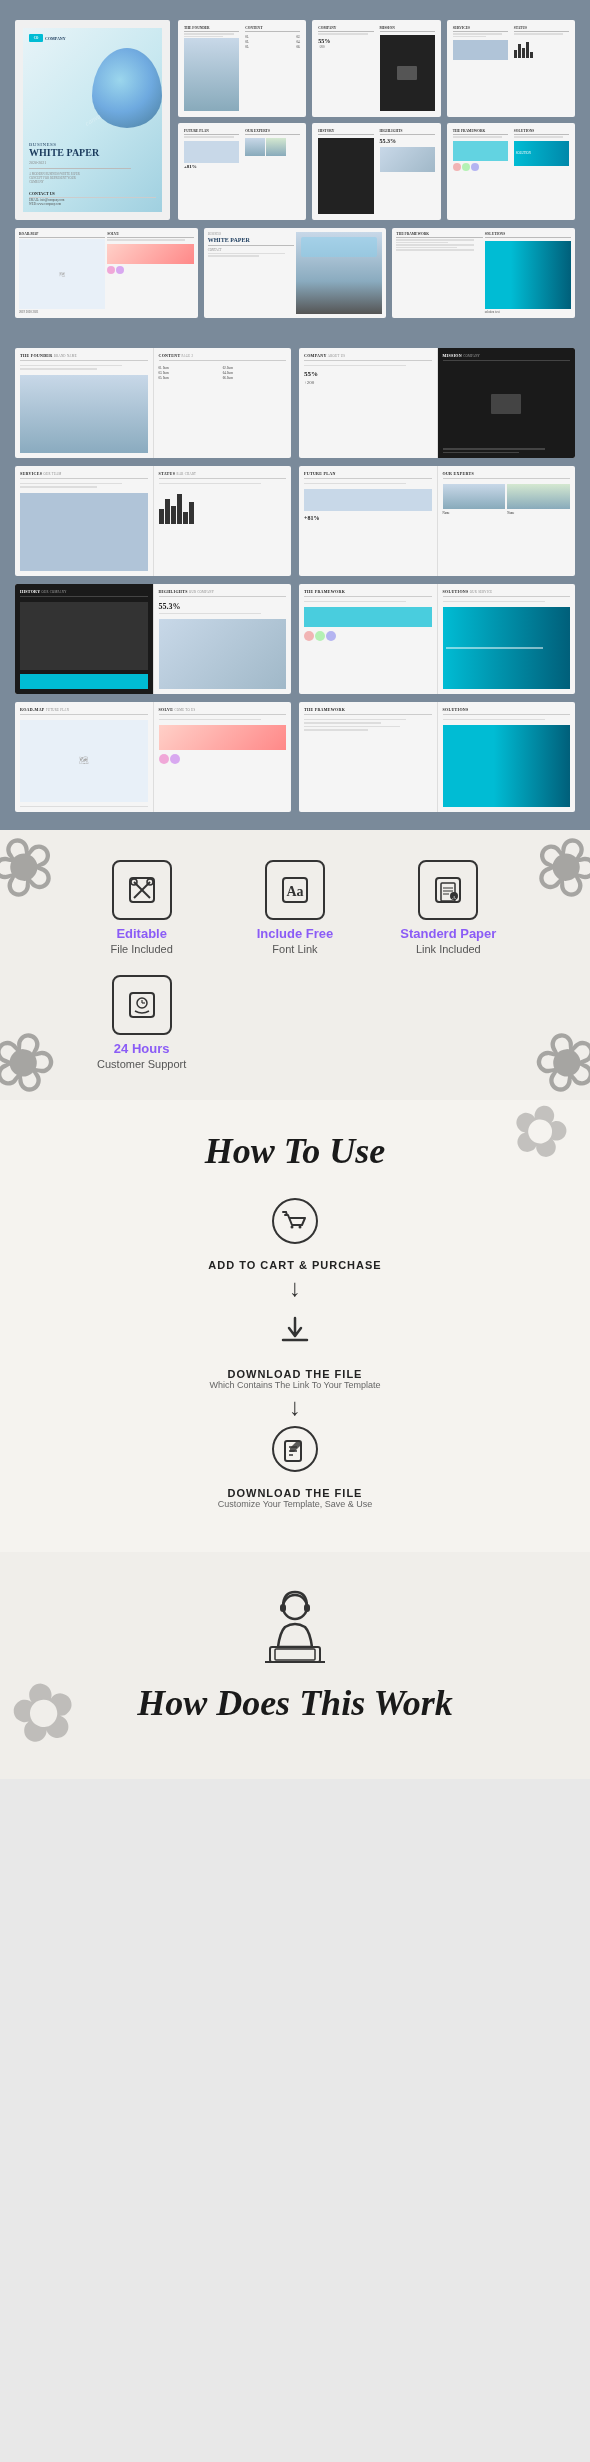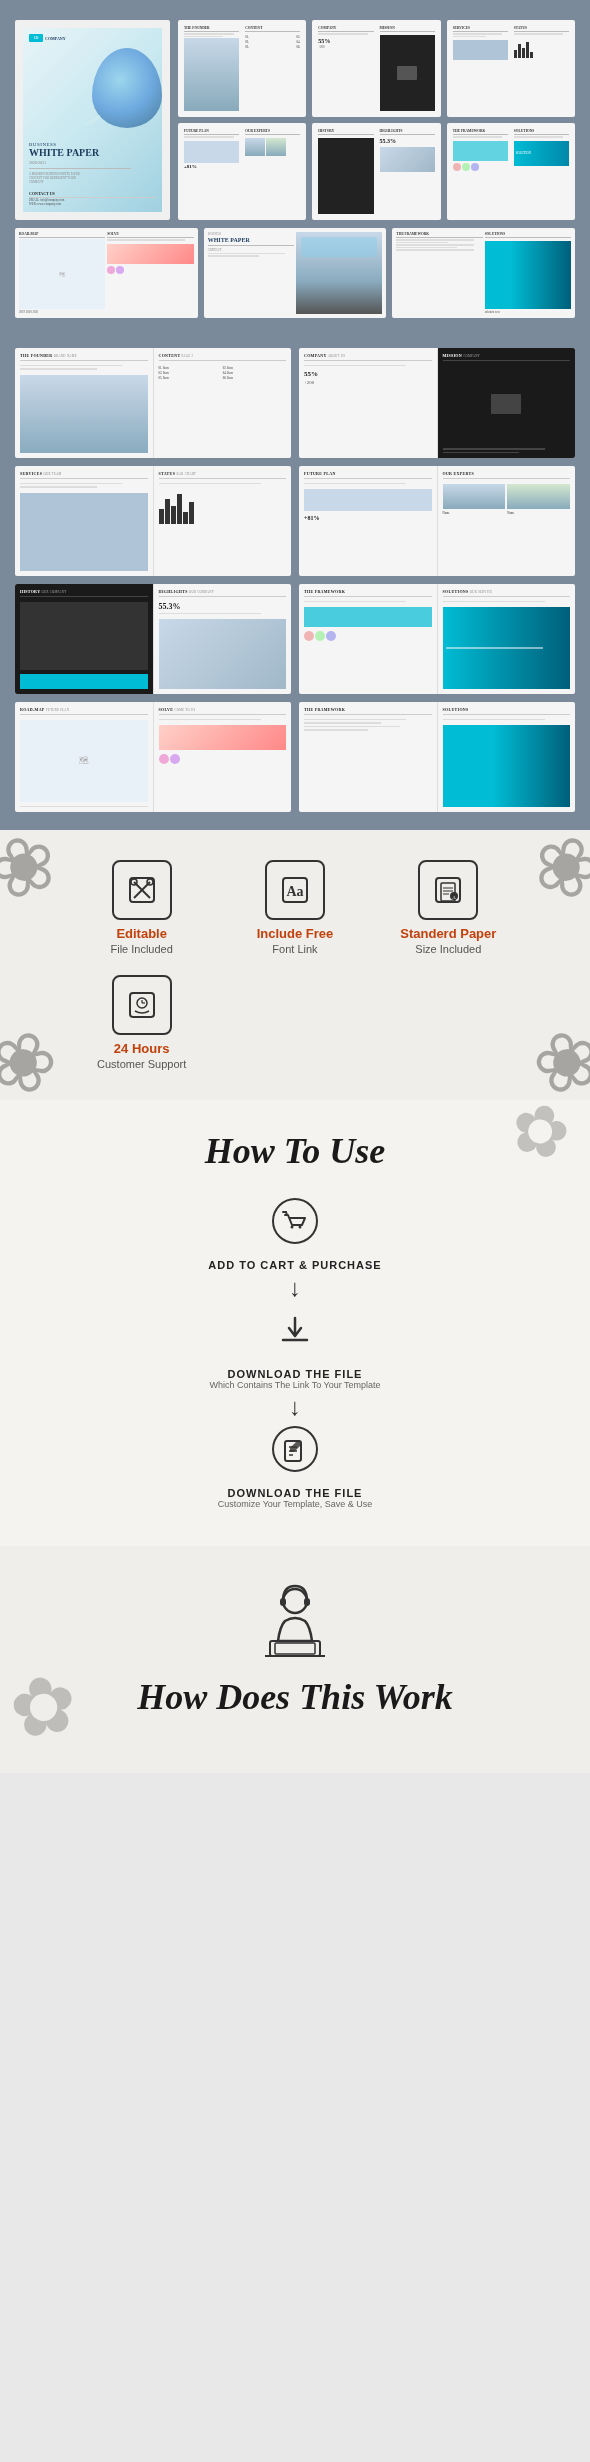--- a/index.html
+++ b/index.html
@@ -176,21 +176,21 @@
       border: 2px solid #333;
       border-radius: 8px;
       display: flex;
       align-items: center;
       justify-content: center;
       font-size: 24px;
     }
     .include-label-main {
       font-size: 13px;
       font-weight: bold;
-      color: #c2410c;
+      color: #8b5cf6;
       text-align: center;
       font-family: Arial, sans-serif;
     }
     .include-label-sub {
       font-size: 11px;
       color: #555;
       text-align: center;
       font-family: Arial, sans-serif;
       margin-top: -4px;
     }
@@ -202,21 +202,21 @@
       position: relative;
       overflow: hidden;
     }
 
     .how-to-steps {
       display: flex;
       flex-direction: column;
       align-items: center;
       gap: 0;
       max-width: 300px;
-      margin: 7px auto;
+      margin: 13px auto;
     }
     .step-item {
       display: flex;
       flex-direction: column;
       align-items: center;
       text-align: center;
     }
     .step-icon {
       font-size: 32px;
       margin-bottom: 6px;
@@ -745,21 +745,21 @@
           <rect x="4" y="4" width="24" height="24" rx="3" fill="none" stroke="#333" stroke-width="2"></rect>
           <rect x="9" y="9" width="14" height="18" rx="1" fill="none" stroke="#333" stroke-width="1.5"></rect>
           <line x1="11" y1="14" x2="21" y2="14" stroke="#333" stroke-width="1"></line>
           <line x1="11" y1="17" x2="21" y2="17" stroke="#333" stroke-width="1"></line>
           <line x1="11" y1="20" x2="17" y2="20" stroke="#333" stroke-width="1"></line>
           <circle cx="22" cy="22" r="4" fill="#333"></circle>
           <text x="22" y="25" text-anchor="middle" font-size="5" fill="#fff">A</text>
         </svg>
       </div>
       <div class="include-label-main">Standerd Paper</div>
-      <div class="include-label-sub">Size Included</div>
+      <div class="include-label-sub">Link Included</div>
     </div>
 
 
 
     <div class="include-item">
       <div class="include-icon-box">
         <svg width="32" height="32" viewBox="0 0 32 32">
           <rect x="4" y="4" width="24" height="24" rx="3" fill="none" stroke="#333" stroke-width="2"></rect>
           <circle cx="16" cy="14" r="5" fill="none" stroke="#333" stroke-width="1.5"></circle>
           <line x1="16" y1="14" x2="16" y2="11" stroke="#333" stroke-width="1.2"></line>

